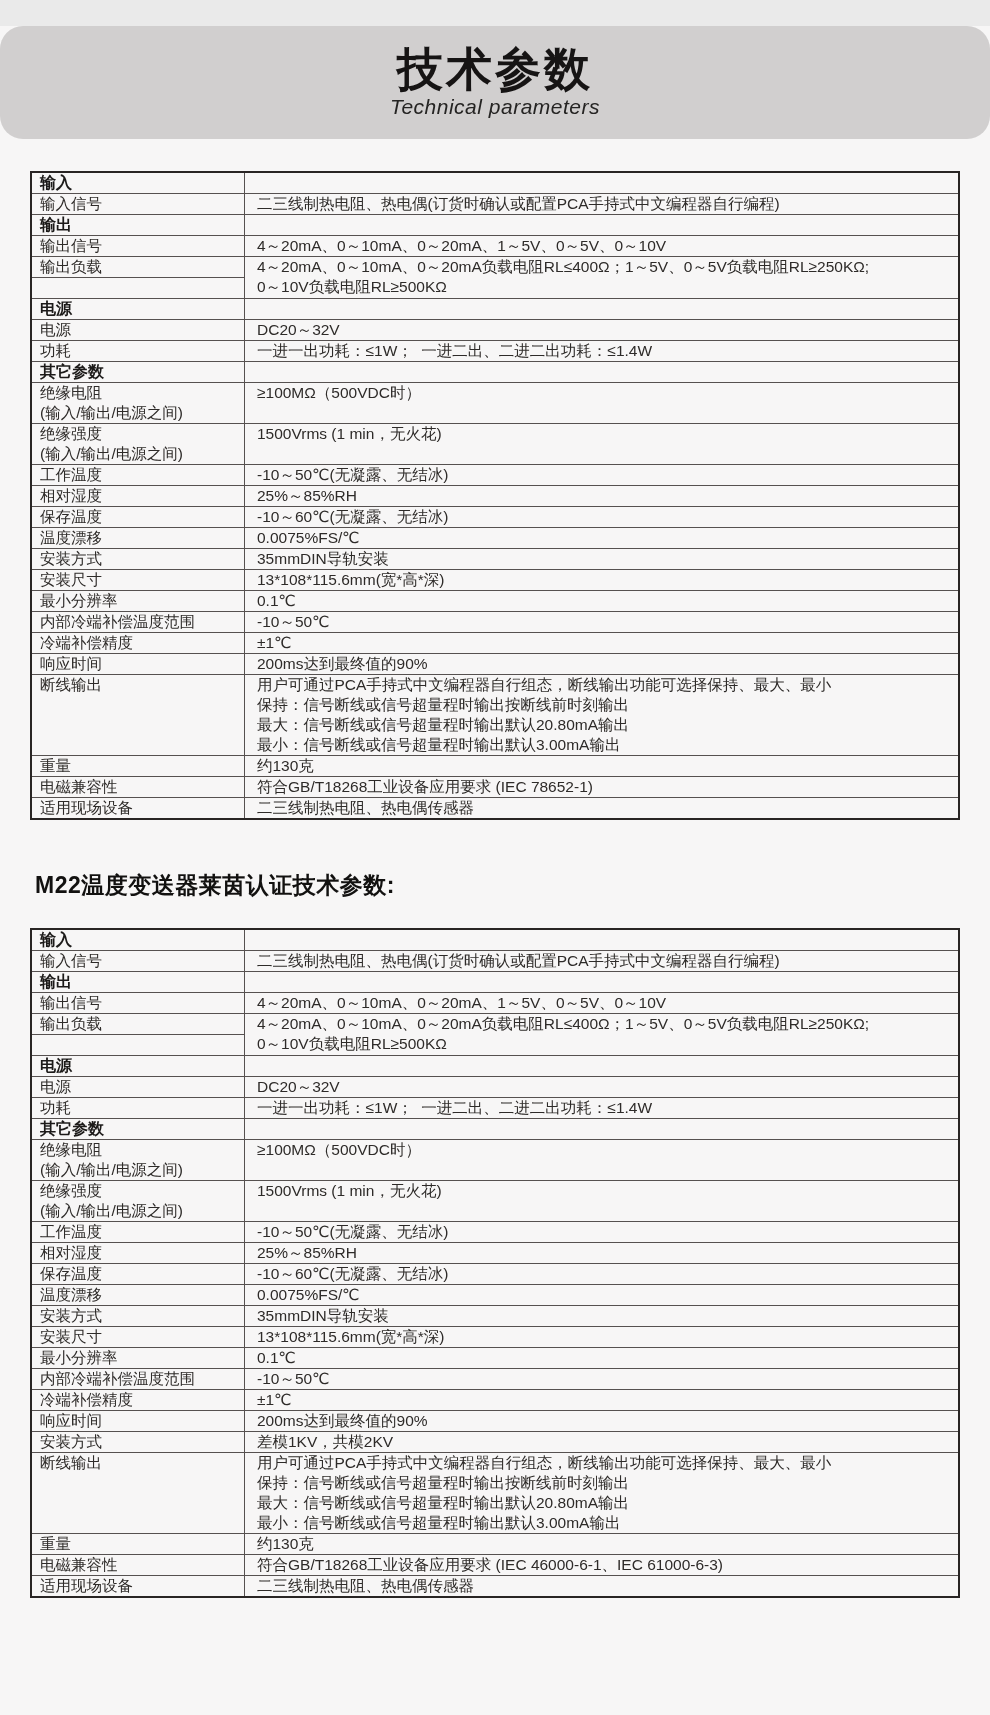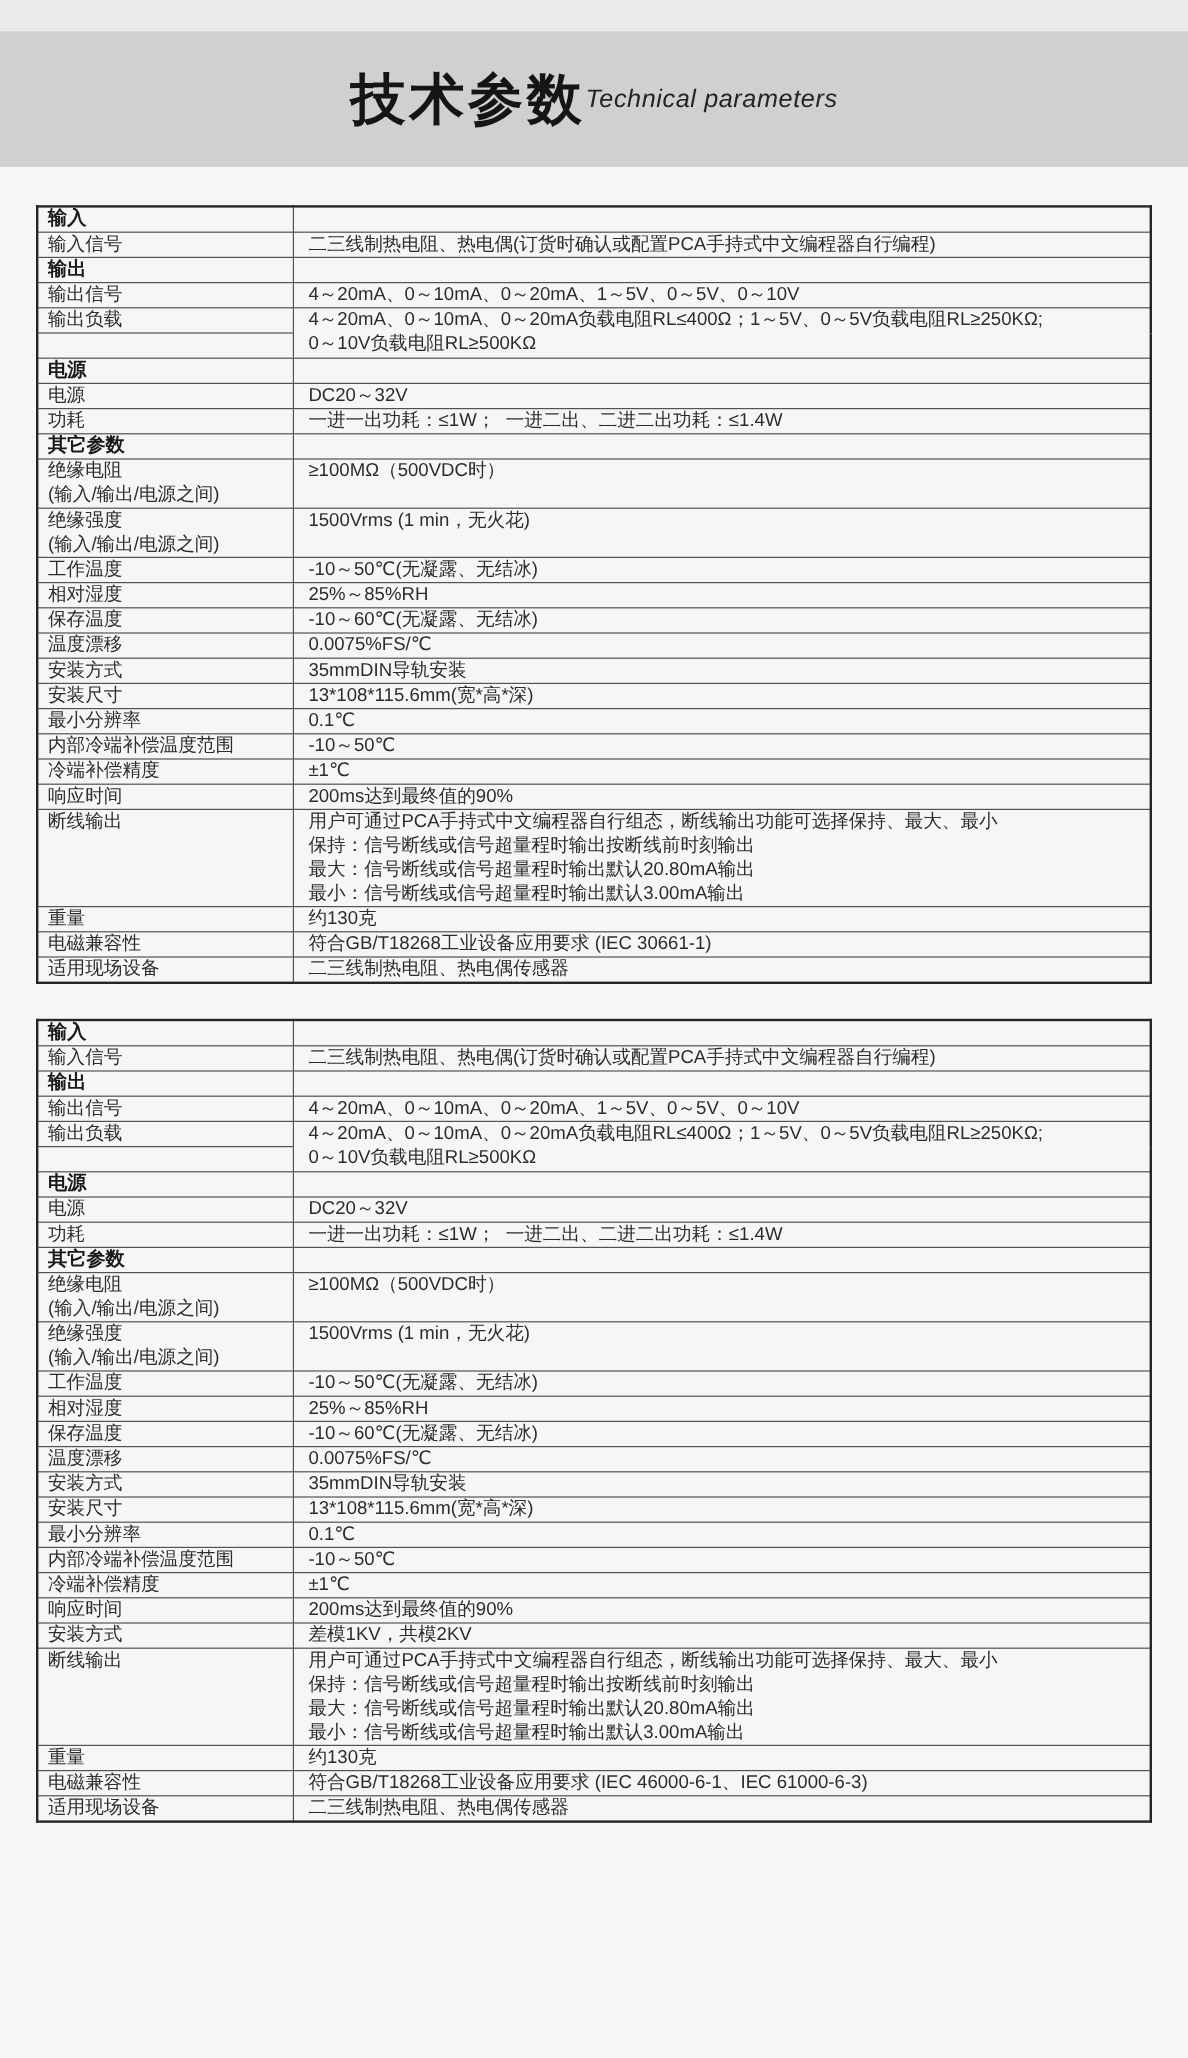--- a/index.html
+++ b/index.html
@@ -17,23 +17,24 @@
     overflow: hidden;
   }
   .top-strip {
     height: 26px;
     background: #eaeaea;
   }
   .banner {
     height: 113px;
     background: #d1cfcf;
     display: flex;
-    flex-direction: row;
+    flex-direction: column;
     align-items: center;
     justify-content: center;
+    border-radius: 23px;
   }
   .banner-title {
     font-size: 46px;
     font-weight: bold;
     color: #161414;
     line-height: 1.04;
     letter-spacing: 3px;
   }
   .banner-subtitle {
     font-size: 21px;
@@ -207,31 +208,32 @@
             <tr>
               <td class="cell label top">断线输出</td>
               <td class="cell value top"><div class="value-line">用户可通过PCA手持式中文编程器自行组态，断线输出功能可选择保持、最大、最小</div><div class="value-line">保持：信号断线或信号超量程时输出按断线前时刻输出</div><div class="value-line">最大：信号断线或信号超量程时输出默认20.80mA输出</div><div class="value-line">最小：信号断线或信号超量程时输出默认3.00mA输出</div></td>
             </tr>
             <tr>
               <td class="cell label">重量</td>
               <td class="cell value">约130克</td>
             </tr>
             <tr>
               <td class="cell label">电磁兼容性</td>
-              <td class="cell value">符合GB/T18268工业设备应用要求 (IEC 30661-1)</td>
+              <td class="cell value">符合GB/T18268工业设备应用要求 (IEC 78652-1)</td>
             </tr>
             <tr>
               <td class="cell label">适用现场设备</td>
               <td class="cell value">二三线制热电阻、热电偶传感器</td>
             </tr>
           </tbody>
       </table>
     </div>
 
     <div class="section-block-2">
+      <h2 class="section-heading">M22温度变送器莱茵认证技术参数:</h2>
       <table class="spec-table">
         <tbody>
             <tr>
               <td class="cell label sec">输入</td>
               <td class="cell value"></td>
             </tr>
             <tr>
               <td class="cell label">输入信号</td>
               <td class="cell value">二三线制热电阻、热电偶(订货时确认或配置PCA手持式中文编程器自行编程)</td>
             </tr>

